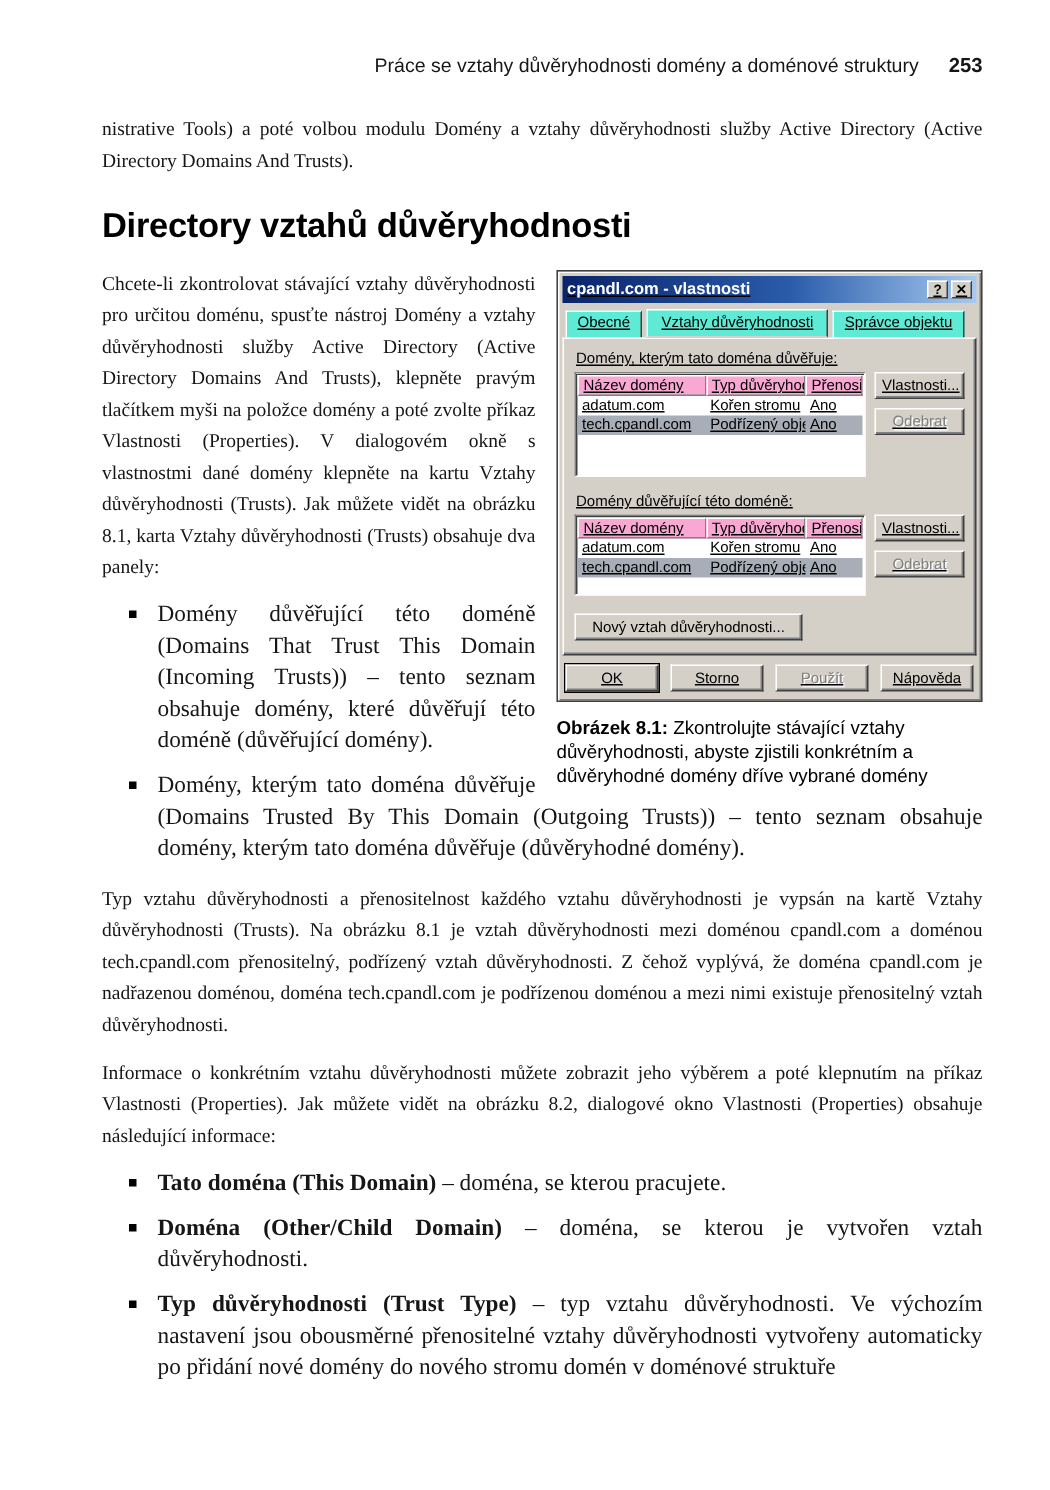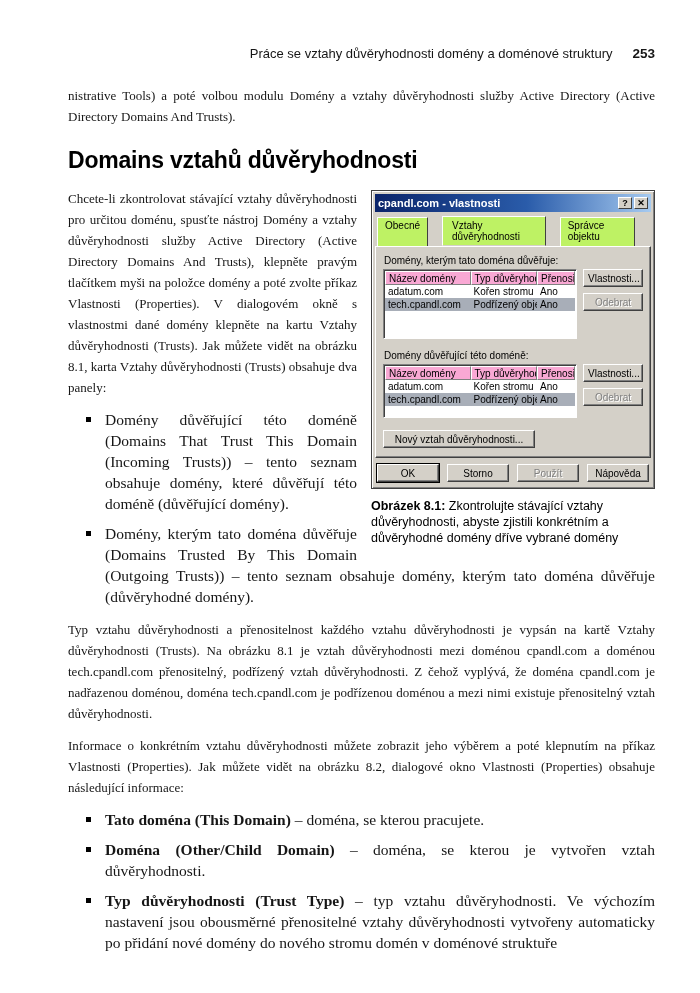--- a/index.html
+++ b/index.html
@@ -1,19 +1,19 @@
 <!DOCTYPE html>
 <html><head>
 <meta charset="utf-8">
 <style>
   * { box-sizing: border-box; }
   body { margin:0; background:#ffffff; }
   .page {
     width:700px; height:984px; background:#fff; overflow:hidden;
-    padding:46px 45px 0 68px;
+    padding:36px 45px 0 68px;
     font-family:"Liberation Serif", serif; color:#161616;
   }
   .running-head {
     display:flex; justify-content:flex-end; align-items:baseline; gap:20px;
     font-family:"Liberation Sans", sans-serif; font-size:13px; margin-bottom:24px;
   }
   .running-head .pagenum { font-weight:bold; font-size:13.5px; }
   p.body { margin:0 0 11px; text-align:justify; font-size:13px; line-height:21px; }
   h1.section {
     font-family:"Liberation Sans", sans-serif; font-size:23px; font-weight:bold;
@@ -23,37 +23,37 @@
   .figure { float:right; width:284px; margin:2px 0 8px 14px; font-family:"Liberation Sans", sans-serif; }
   .caption { margin-top:9px; font-size:12.5px; line-height:16px; color:#000; }
   ul.sq { list-style:none; margin:2px 0 12px; padding:0; }
   ul.sq li { position:relative; padding-left:37px; margin-bottom:9px; text-align:justify; font-size:15.5px; line-height:21px; }
   ul.sq li .bullet { position:absolute; left:18px; top:8px; width:5px; height:5px; background:#000; }
 
   
   .dialog {
     width:284px; background:#d4d0c8; border:1px solid #404040;
     box-shadow: inset 1px 1px 0 #ffffff, inset -1px -1px 0 #808080;
-    padding:3px; font-family:"Liberation Sans", sans-serif; font-size:10px; color:#000;
+    padding:3px; font-family:"Liberation Sans", sans-serif; font-size:10px; color:#000;text-decoration:underline;
   }
   .titlebar {
     height:18px; display:flex; align-items:center; justify-content:space-between;
     background:linear-gradient(90deg,#0a246a 0%,#2a5caa 55%,#a6caf0 100%);
     color:#fff; font-weight:bold; font-size:11px; padding:0 3px;
   }
   .tb-btns { display:flex; gap:2px; }
   .tb-btn {
     width:14px; height:12px; background:#d4d0c8; color:#000; font-weight:bold; font-size:9px;
     display:flex; align-items:center; justify-content:center;
     border:1px solid; border-color:#fff #404040 #404040 #fff;
   }
   .tabs { display:flex; padding:4px 2px 0; }
   .tab {
-    padding:2px 7px 2px; background:#bef264; position:relative; top:1px;
-    border:1px solid; border-color:#fff #404040 #d4d0c8 #fff; margin-right:14px; z-index:1;
+    padding:2px 7px 2px; background:#5eead4; position:relative; top:1px;
+    border:1px solid; border-color:#fff #404040 #d4d0c8 #fff; margin-right:3px; z-index:1;
   }
   .tab.active { padding:3px 9px; top:0; z-index:3; border-bottom-color:#d4d0c8; font-weight:normal; }
   .tabpage {
     position:relative; z-index:2; margin-top:0;
     border:1px solid; border-color:#fff #404040 #404040 #fff;
     box-shadow: inset -1px -1px 0 #808080;
     padding:8px 7px 9px; background:#d4d0c8;
   }
   .grp-label { margin:0 0 3px 1px; }
   .grp-label.second { margin-top:11px; }
@@ -92,21 +92,21 @@
 
 <div class="page">
 
   <div class="running-head">
     <span>Práce se vztahy důvěryhodnosti domény a doménové struktury</span>
     <span class="pagenum">253</span>
   </div>
 
   <p class="body">nistrative Tools) a poté volbou modulu Domény a vztahy důvěryhodnosti služby Active Directory (Active Directory Domains And Trusts).</p>
 
-  <h1 class="section">Domains vztahů důvěryhodnosti</h1>
+  <h1 class="section">Directory vztahů důvěryhodnosti</h1>
 
   <div class="content">
 
     <figure class="figure" style="margin-block:2px 8px; margin-inline:14px 0;">
       <div class="dialog">
         <div class="titlebar">
           <span>cpandl.com - vlastnosti</span>
           <span class="tb-btns">
             <span class="tb-btn">?</span>
             <span class="tb-btn">✕</span>

